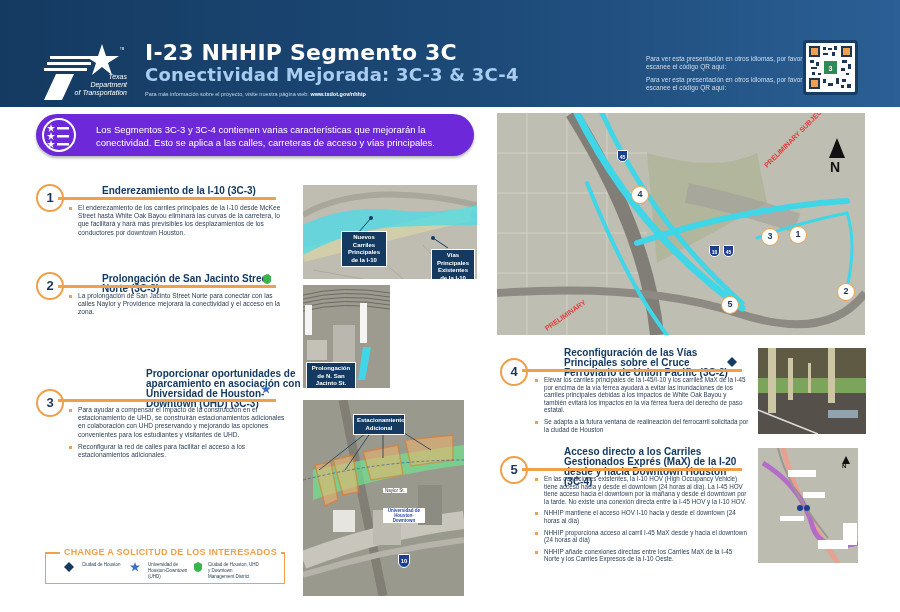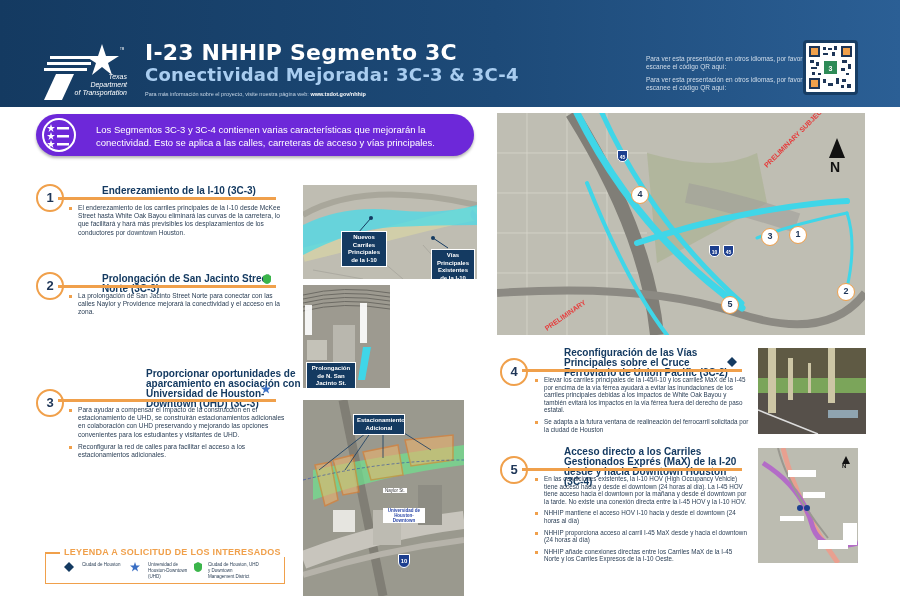--- a/index.html
+++ b/index.html
@@ -139,21 +139,21 @@
 </svg>
 <div class="abs sec-line" style="left:58px;top:399px;width:218px;"></div>
 <ul class="abs bullets" style="left:68px;top:406px;width:220px;">
   <li>Para ayudar a compensar el Impacto de la construcción en el estacionamiento de UHD, se construirán estacionamientos adicionales en colaboración con UHD preservando y mejorando las opciones convenientes para los estudiantes y visitantes de UHD.</li>
   <li>Reconfigurar la red de calles para facilitar el acceso a los estacionamientos adicionales.</li>
 </ul>
 
 <div class="abs legend"></div>
 <div class="abs" style="left:45px;top:552px;width:15px;height:1.5px;background:#f0a04b;"></div>
 <div class="abs" style="left:262px;top:552px;width:23px;height:1.5px;background:#f0a04b;"></div>
-<div class="abs legend-title">LEYENDA A SOLICITUD DE LOS INTERESADOS</div>
+<div class="abs legend-title">CHANGE A SOLICITUD DE LOS INTERESADOS</div>
 <svg class="abs" style="left:64px;top:562px;" width="10" height="10" viewBox="0 0 10 10">
   <polygon points="5,0 10,5 5,10 0,5" fill="#143a61"></polygon>
 </svg>
 <div class="abs leg-label" style="left:82px;top:562px;width:45px;">Ciudad de Houston</div>
 <svg class="abs" style="left:130px;top:562px;" width="10" height="10" viewBox="0 0 10 10">
   <polygon points="5,0 6.2,3.6 10,3.6 7,5.9 8.1,9.5 5,7.3 1.9,9.5 3,5.9 0,3.6 3.8,3.6" fill="#3a6fc4"></polygon>
 </svg>
 <div class="abs leg-label" style="left:148px;top:562px;width:40px;">Universidad de Houston-Downtown (UHD)</div>
 <svg class="abs" style="left:193px;top:562px;" width="10" height="10" viewBox="0 0 10 10">
   <path d="M1,2 L5,0 L9,2 L9,6 Q9,9 5,10 Q1,9 1,6 Z" fill="#3bb54a"></path>

